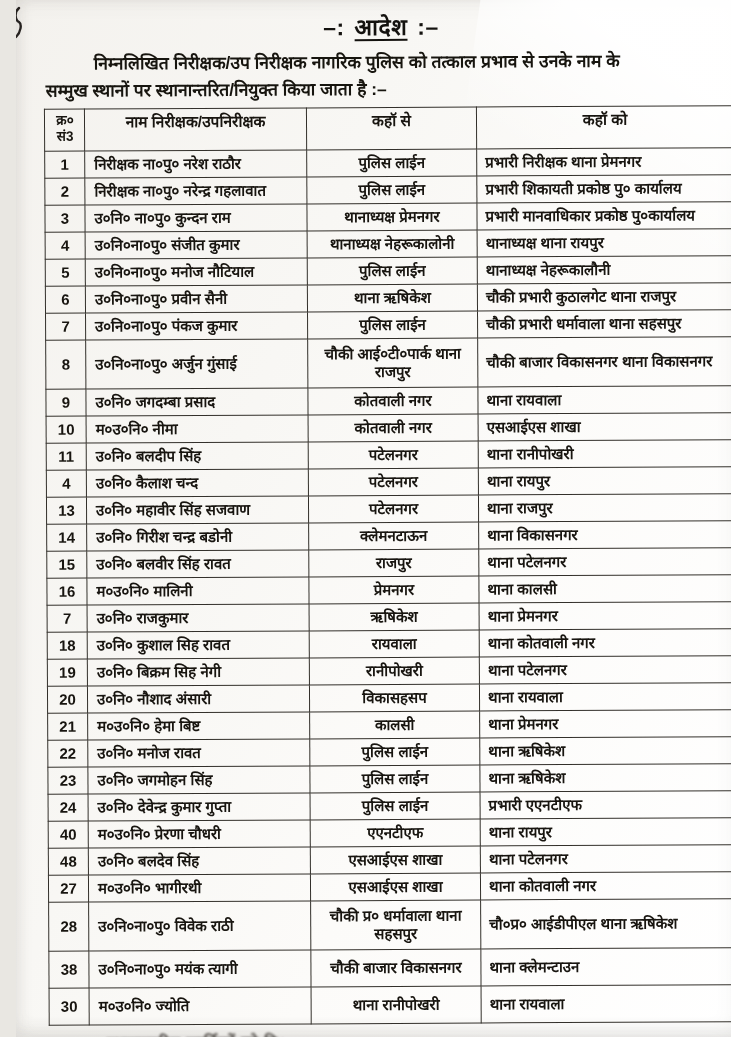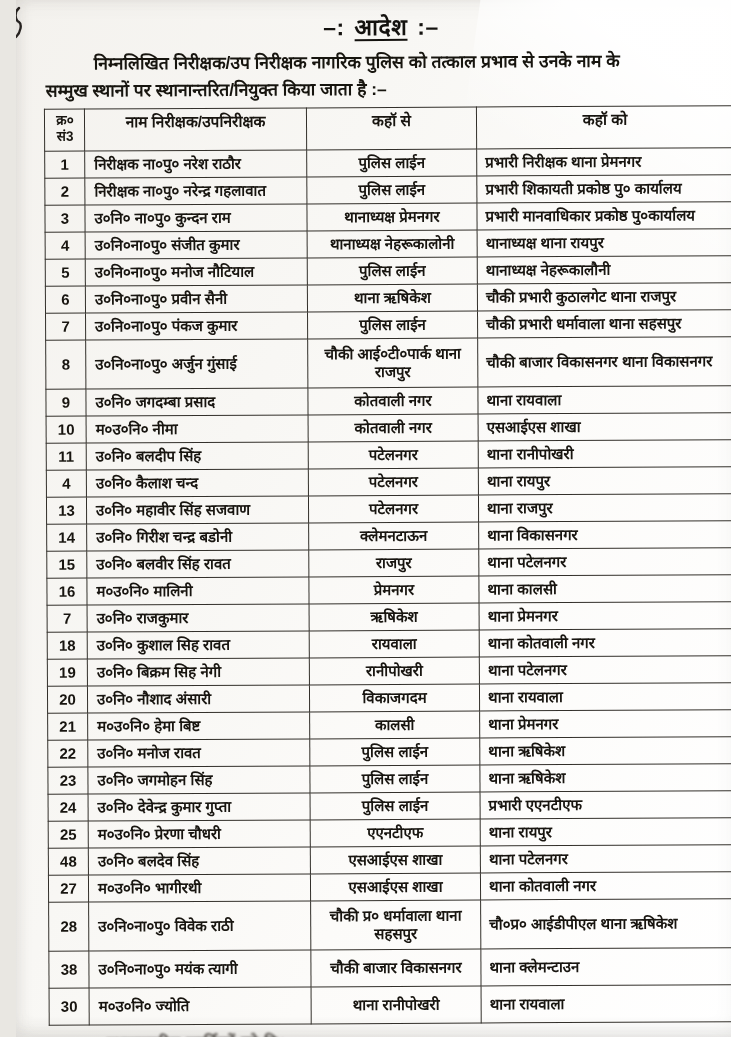--- a/index.html
+++ b/index.html
@@ -239,21 +239,21 @@
           </tr>
       <tr class="h-std">
             <td class="c-sno">19</td>
             <td class="c-name">उ०नि० बिक्रम सिह नेगी</td>
             <td class="c-from">रानीपोखरी</td>
             <td class="c-to">थाना पटेलनगर</td>
           </tr>
       <tr class="h-std">
             <td class="c-sno">20</td>
             <td class="c-name">उ०नि० नौशाद अंसारी</td>
-            <td class="c-from">विकाजगदम</td>
+            <td class="c-from">विकासहसप</td>
             <td class="c-to">थाना रायवाला</td>
           </tr>
       <tr class="h-std">
             <td class="c-sno">21</td>
             <td class="c-name">म०उ०नि० हेमा बिष्ट</td>
             <td class="c-from">कालसी</td>
             <td class="c-to">थाना प्रेमनगर</td>
           </tr>
       <tr class="h-std">
             <td class="c-sno">22</td>
@@ -267,21 +267,21 @@
             <td class="c-from">पुलिस लाईन</td>
             <td class="c-to">थाना ऋषिकेश</td>
           </tr>
       <tr class="h-std">
             <td class="c-sno">24</td>
             <td class="c-name">उ०नि० देवेन्द्र कुमार गुप्ता</td>
             <td class="c-from">पुलिस लाईन</td>
             <td class="c-to">प्रभारी एएनटीएफ</td>
           </tr>
       <tr class="h-std">
-            <td class="c-sno">25</td>
+            <td class="c-sno">40</td>
             <td class="c-name">म०उ०नि० प्रेरणा चौधरी</td>
             <td class="c-from">एएनटीएफ</td>
             <td class="c-to">थाना रायपुर</td>
           </tr>
       <tr class="h-std">
             <td class="c-sno">48</td>
             <td class="c-name">उ०नि० बलदेव सिंह</td>
             <td class="c-from">एसआईएस शाखा</td>
             <td class="c-to">थाना पटेलनगर</td>
           </tr>

